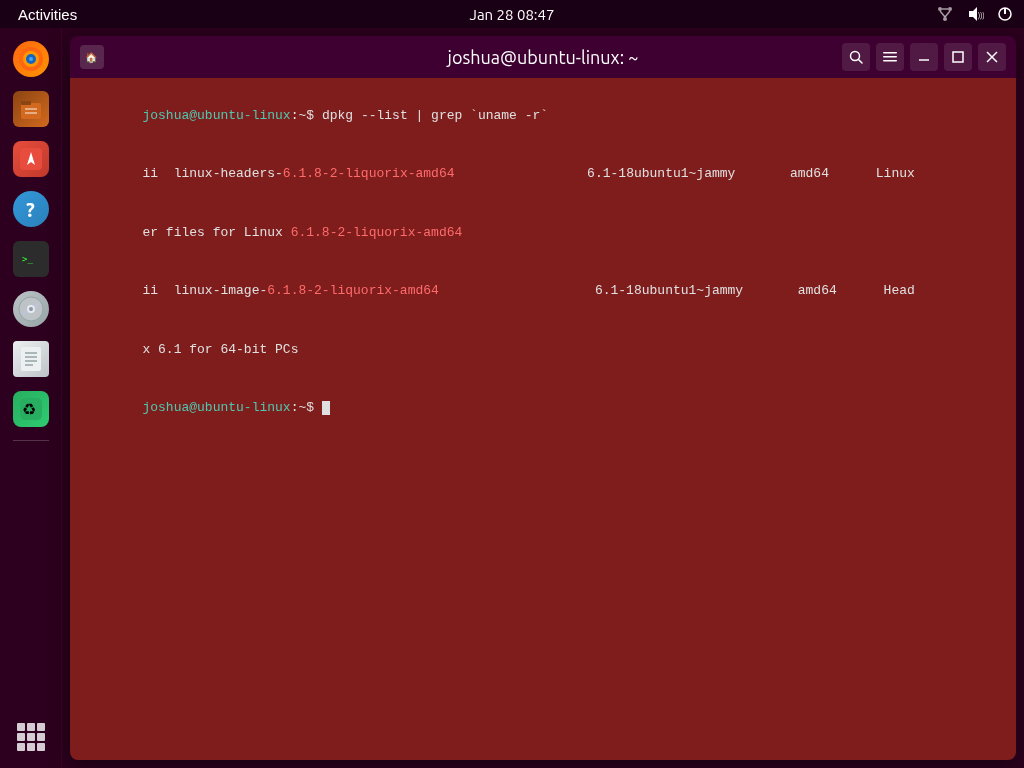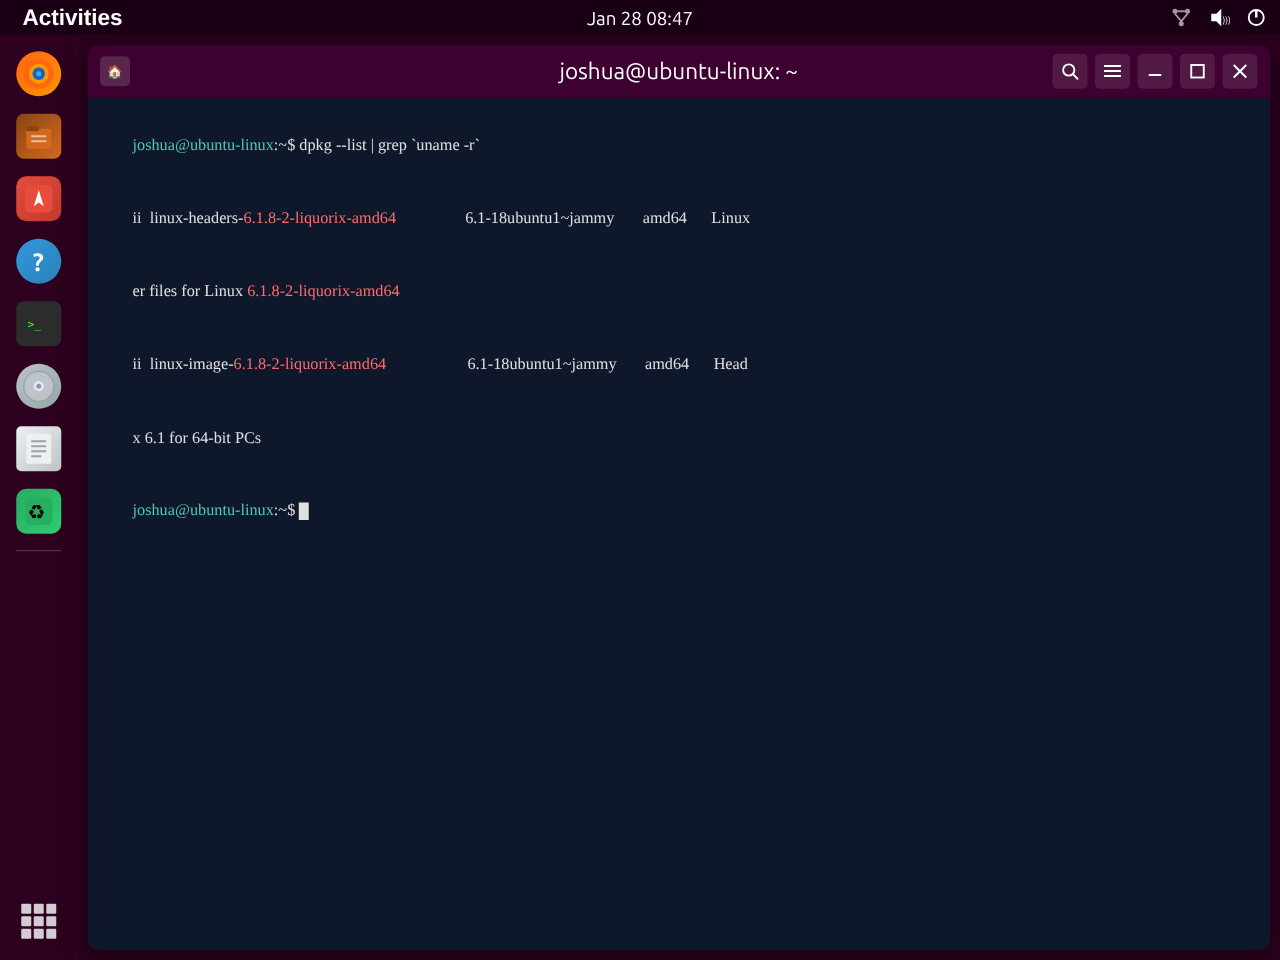--- a/index.html
+++ b/index.html
@@ -22,22 +22,22 @@
       padding: 0 10px;
       position: relative;
       z-index: 100;
     }
     .topbar-left {
       display: flex;
       align-items: center;
     }
     .activities-btn {
       color: white;
-      font-size: 18px;
-      font-weight: 700;
+      font-size: 15px;
+      font-weight: 400;
       padding: 2px 8px;
       cursor: pointer;
       background: transparent;
       border: none;
       color: #fff;
     }
     .topbar-center {
       position: absolute;
       left: 50%;
       transform: translateX(-50%);
@@ -281,24 +281,24 @@
       color: white;
       font-size: 14px;
       cursor: pointer;
       display: flex;
       align-items: center;
       justify-content: center;
     }
 
     
     .terminal-body {
-      background: #0f172a;
+      background: #7f1d1d;
       flex: 1;
       padding: 8px 10px;
-      font-family: Liberation Serif, serif;
+      font-family: Liberation Mono, monospace;
       font-size: 13px;
       line-height: 1.5;
       overflow: auto;
     }
 
     .prompt {
       color: #4ec9b0;
     }
     .cmd-text {
       color: #e0e0e0;

